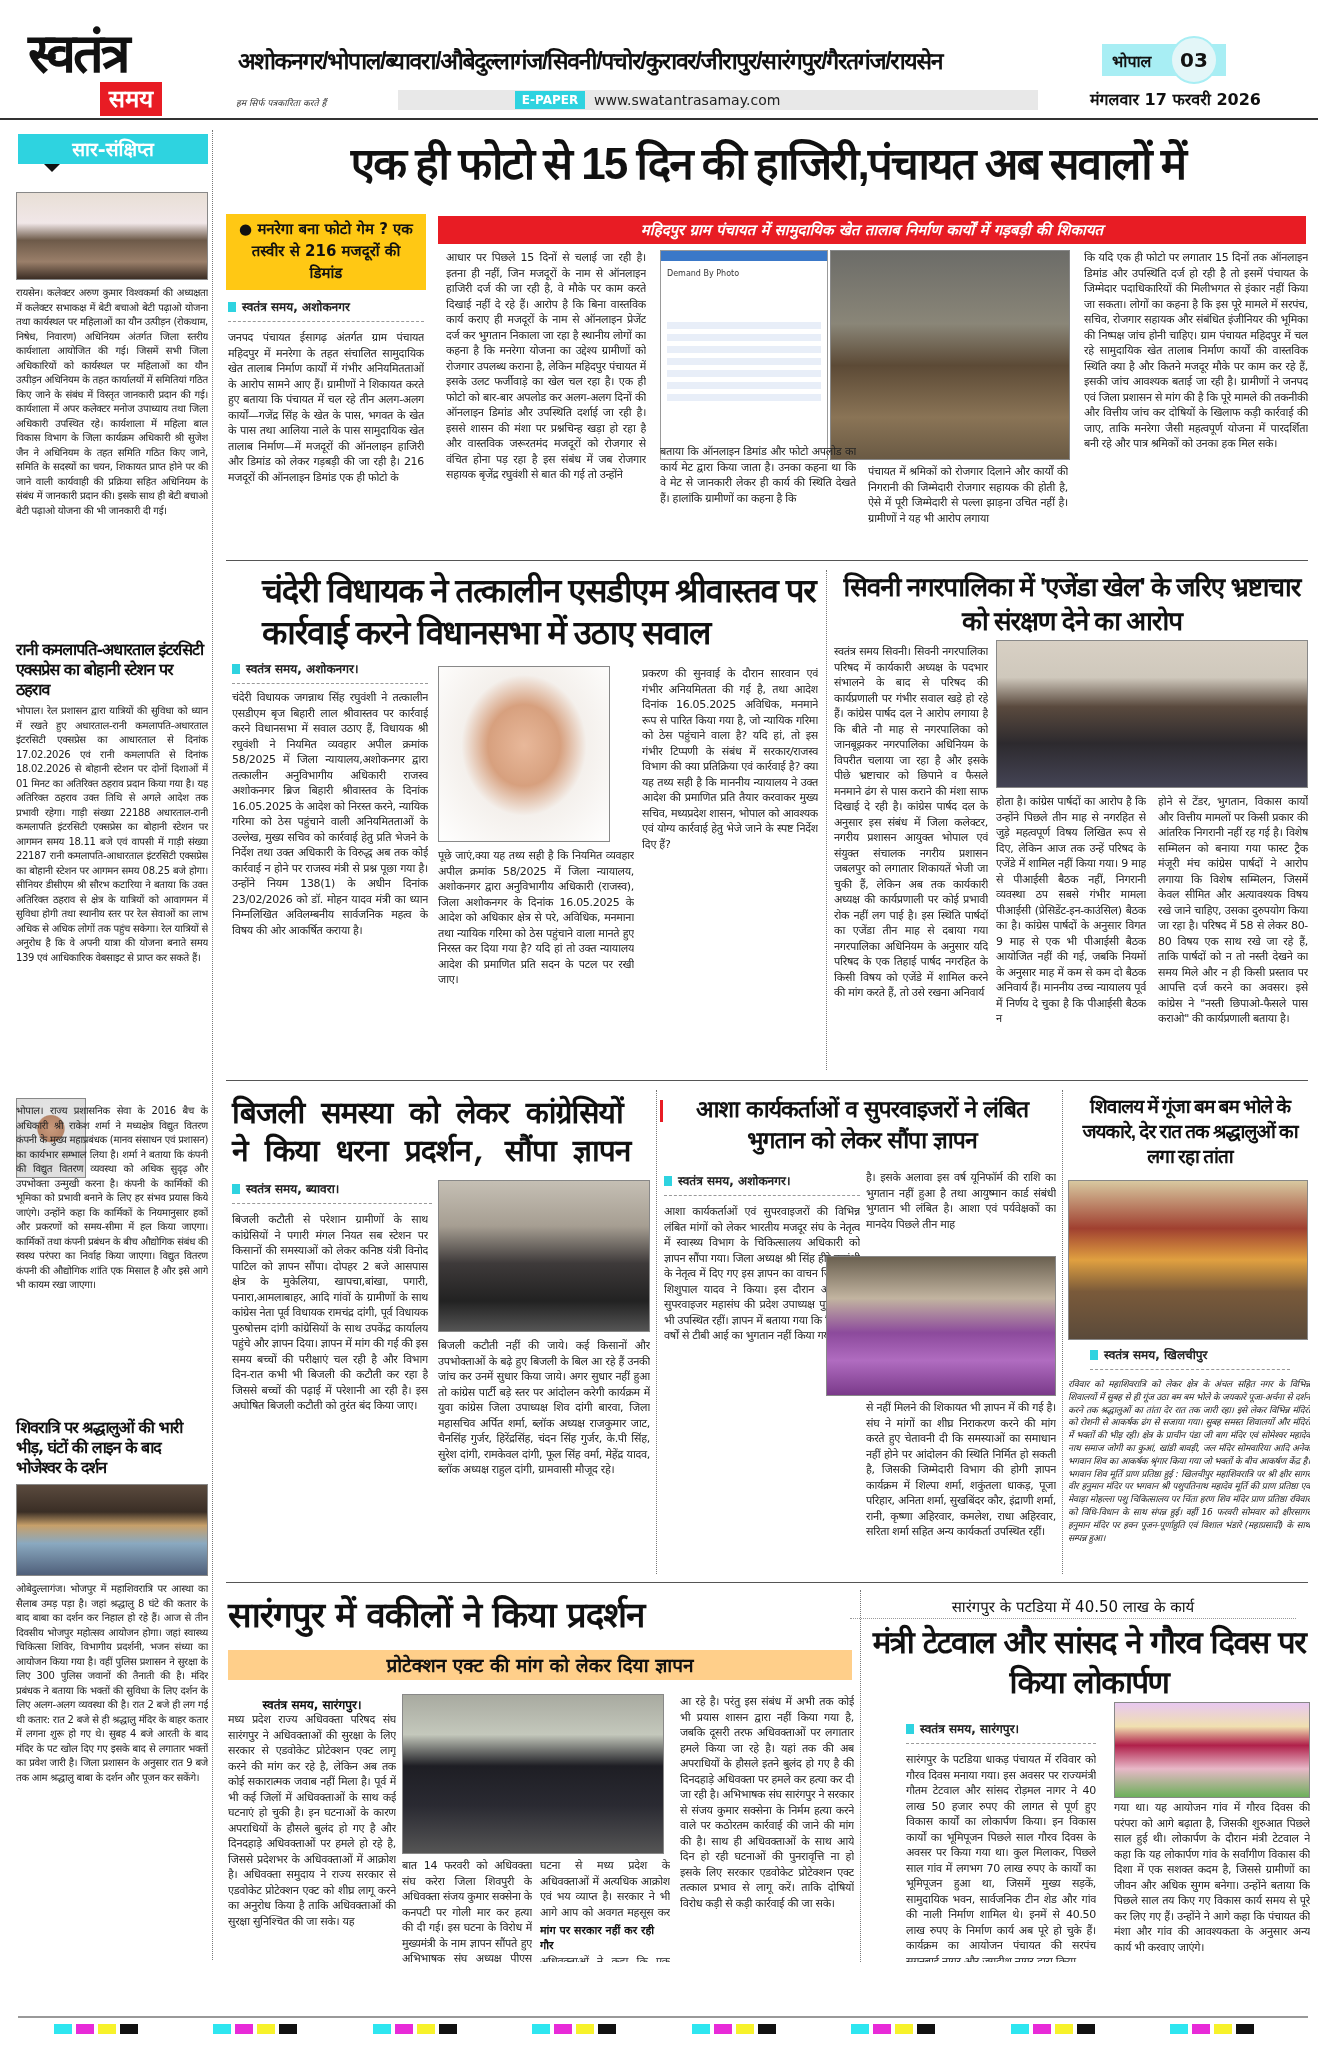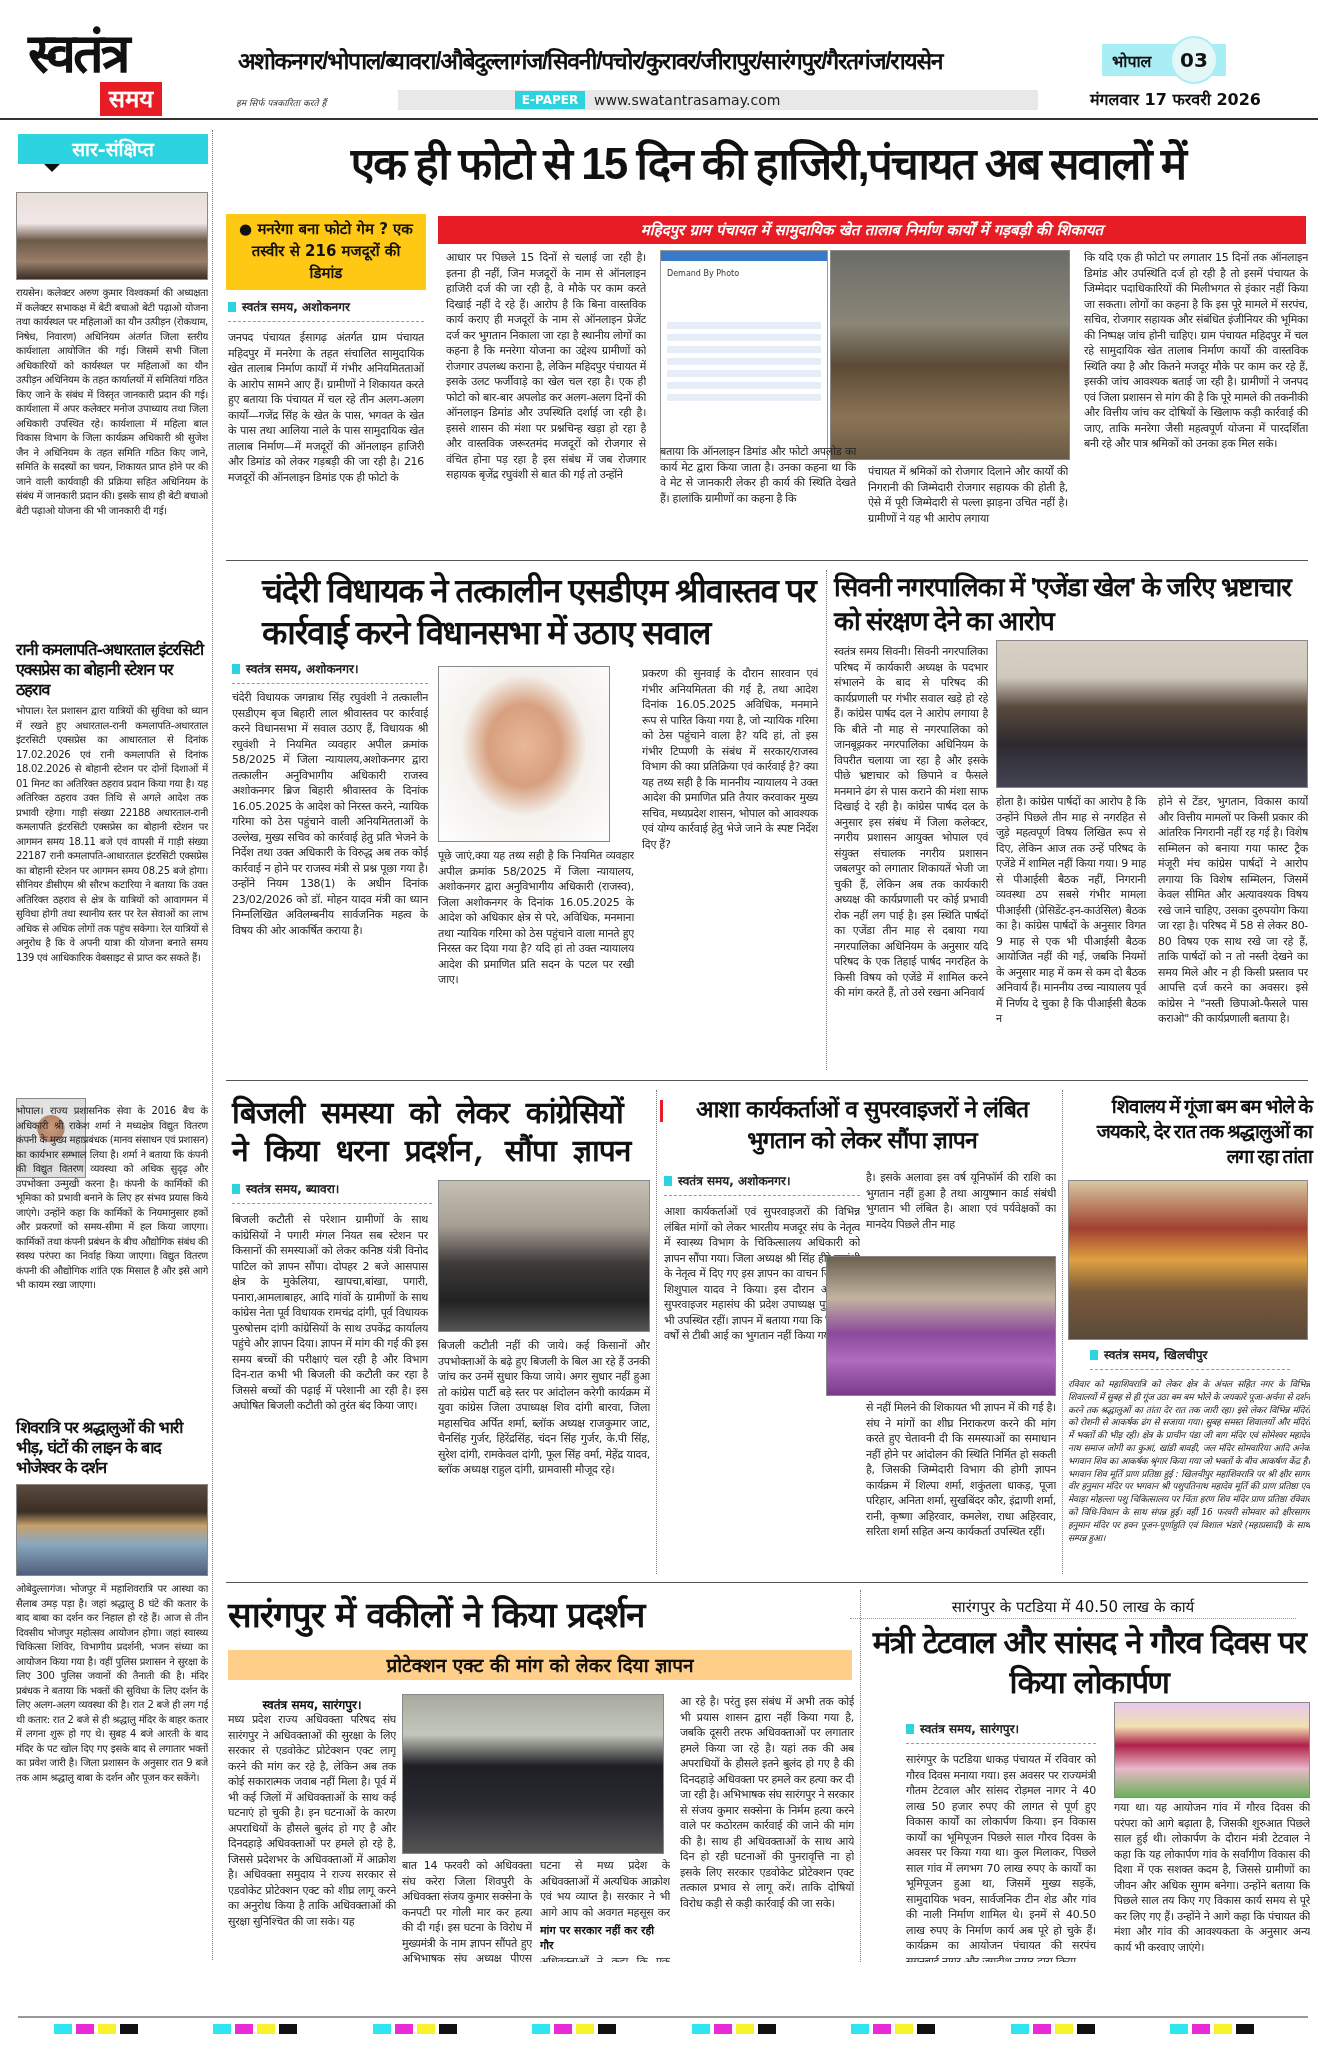--- a/index.html
+++ b/index.html
@@ -99,21 +99,21 @@
       <span>स्वतंत्र समय, अशोकनगर।</span>
     </div>
 </div>
 <div class="abs body-text" style="left:232px;top:690px;width:196px;height:380px;">चंदेरी विधायक जगन्नाथ सिंह रघुवंशी ने तत्कालीन एसडीएम बृज बिहारी लाल श्रीवास्तव पर कार्रवाई करने विधानसभा में सवाल उठाए हैं, विधायक श्री रघुवंशी ने नियमित व्यवहार अपील क्रमांक 58/2025 में जिला न्यायालय,अशोकनगर द्वारा तत्कालीन अनुविभागीय अधिकारी राजस्व अशोकनगर ब्रिज बिहारी श्रीवास्तव के दिनांक 16.05.2025 के आदेश को निरस्त करने, न्यायिक गरिमा को ठेस पहुंचाने वाली अनियमितताओं के उल्लेख, मुख्य सचिव को कार्रवाई हेतु प्रति भेजने के निर्देश तथा उक्त अधिकारी के विरुद्ध अब तक कोई कार्रवाई न होने पर राजस्व मंत्री से प्रश्न पूछा गया है। उन्होंने नियम 138(1) के अधीन दिनांक 23/02/2026 को डॉ. मोहन यादव मंत्री का ध्यान निम्नलिखित अविलम्बनीय सार्वजनिक महत्व के विषय की ओर आकर्षित कराया है।</div>
 <div class="abs photo" style="left:438px;top:666px;width:172px;height:176px;background:radial-gradient(ellipse at 50% 45%,#e8b89a 0,#d7a07e 30%,#f4f0ec 52%,#fff 100%);"></div>
 <div class="abs body-text" style="left:438px;top:848px;width:196px;height:222px;">पूछे जाएं,क्या यह तथ्य सही है कि नियमित व्यवहार अपील क्रमांक 58/2025 में जिला न्यायालय, अशोकनगर द्वारा अनुविभागीय अधिकारी (राजस्व), जिला अशोकनगर के दिनांक 16.05.2025 के आदेश को अधिकार क्षेत्र से परे, अविधिक, मनमाना तथा न्यायिक गरिमा को ठेस पहुंचाने वाला मानते हुए निरस्त कर दिया गया है? यदि हां तो उक्त न्यायालय आदेश की प्रमाणित प्रति सदन के पटल पर रखी जाए।</div>
 <div class="abs body-text" style="left:642px;top:666px;width:176px;height:404px;">प्रकरण की सुनवाई के दौरान सारवान एवं गंभीर अनियमितता की गई है, तथा आदेश दिनांक 16.05.2025 अविधिक, मनमाने रूप से पारित किया गया है, जो न्यायिक गरिमा को ठेस पहुंचाने वाला है? यदि हां, तो इस गंभीर टिप्पणी के संबंध में सरकार/राजस्व विभाग की क्या प्रतिक्रिया एवं कार्रवाई है? क्या यह तथ्य सही है कि माननीय न्यायालय ने उक्त आदेश की प्रमाणित प्रति तैयार करवाकर मुख्य सचिव, मध्यप्रदेश शासन, भोपाल को आवश्यक एवं योग्य कार्रवाई हेतु भेजे जाने के स्पष्ट निर्देश दिए हैं?</div>
 
 <div class="vrule" style="left:826px;top:570px;height:500px;"></div>
 
-<div class="abs head cond" style="left:834px;top:570px;width:476px;font-size:26px;line-height:34px;letter-spacing:-1px;text-align:left;">सिवनी नगरपालिका में 'एजेंडा खेल' के जरिए भ्रष्टाचार को संरक्षण देने का आरोप</div>
+<div class="abs head cond" style="left:834px;top:570px;width:476px;font-size:26px;line-height:34px;letter-spacing:-1px;text-align:center;">सिवनी नगरपालिका में 'एजेंडा खेल' के जरिए भ्रष्टाचार को संरक्षण देने का आरोप</div>
 <div class="abs body-text" style="left:834px;top:644px;width:154px;height:426px;">स्वतंत्र समय सिवनी। सिवनी नगरपालिका परिषद में कार्यकारी अध्यक्ष के पदभार संभालने के बाद से परिषद की कार्यप्रणाली पर गंभीर सवाल खड़े हो रहे हैं। कांग्रेस पार्षद दल ने आरोप लगाया है कि बीते नौ माह से नगरपालिका को जानबूझकर नगरपालिका अधिनियम के विपरीत चलाया जा रहा है और इसके पीछे भ्रष्टाचार को छिपाने व फैसले मनमाने ढंग से पास कराने की मंशा साफ दिखाई दे रही है। कांग्रेस पार्षद दल के अनुसार इस संबंध में जिला कलेक्टर, नगरीय प्रशासन आयुक्त भोपाल एवं संयुक्त संचालक नगरीय प्रशासन जबलपुर को लगातार शिकायतें भेजी जा चुकी हैं, लेकिन अब तक कार्यकारी अध्यक्ष की कार्यप्रणाली पर कोई प्रभावी रोक नहीं लग पाई है। इस स्थिति पार्षदों का एजेंडा तीन माह से दबाया गया नगरपालिका अधिनियम के अनुसार यदि परिषद के एक तिहाई पार्षद नगरहित के किसी विषय को एजेंडे में शामिल करने की मांग करते हैं, तो उसे रखना अनिवार्य</div>
 <div class="abs photo" style="left:996px;top:640px;width:312px;height:148px;background:linear-gradient(180deg,#d8d0c4 0,#cfc8bc 25%,#5a4a3e 45%,#2d2a2e 70%,#445 100%);"></div>
 <div class="abs body-text" style="left:996px;top:794px;width:150px;height:276px;">होता है। कांग्रेस पार्षदों का आरोप है कि उन्होंने पिछले तीन माह से नगरहित से जुड़े महत्वपूर्ण विषय लिखित रूप से दिए, लेकिन आज तक उन्हें परिषद के एजेंडे में शामिल नहीं किया गया। 9 माह से पीआईसी बैठक नहीं, निगरानी व्यवस्था ठप सबसे गंभीर मामला पीआईसी (प्रेसिडेंट-इन-काउंसिल) बैठक का है। कांग्रेस पार्षदों के अनुसार विगत 9 माह से एक भी पीआईसी बैठक आयोजित नहीं की गई, जबकि नियमों के अनुसार माह में कम से कम दो बैठक अनिवार्य हैं। माननीय उच्च न्यायालय पूर्व में निर्णय दे चुका है कि पीआईसी बैठक न</div>
 <div class="abs body-text" style="left:1158px;top:794px;width:150px;height:276px;">होने से टेंडर, भुगतान, विकास कार्यों और वित्तीय मामलों पर किसी प्रकार की आंतरिक निगरानी नहीं रह गई है। विशेष सम्मिलन को बनाया गया फास्ट ट्रैक मंजूरी मंच कांग्रेस पार्षदों ने आरोप लगाया कि विशेष सम्मिलन, जिसमें केवल सीमित और अत्यावश्यक विषय रखे जाने चाहिए, उसका दुरुपयोग किया जा रहा है। परिषद में 58 से लेकर 80-80 विषय एक साथ रखे जा रहे हैं, ताकि पार्षदों को न तो नस्ती देखने का समय मिले और न ही किसी प्रस्ताव पर आपत्ति दर्ज करने का अवसर। इसे कांग्रेस ने "नस्ती छिपाओ-फैसले पास कराओ" की कार्यप्रणाली बताया है।</div>
 
 <div class="hrule" style="left:226px;top:1080px;width:1082px;"></div>
 
 <div class="abs head cond" style="left:232px;top:1096px;width:420px;font-size:30px;line-height:38px;letter-spacing:-1px;font-family:Liberation Mono, monospace;">बिजली समस्या को लेकर कांग्रेसियों ने किया धरना प्रदर्शन, सौंपा ज्ञापन</div>
 <div class="abs" style="left:232px;top:1180px;width:200px;">
   <div class="byline">
@@ -135,21 +135,21 @@
       <span>स्वतंत्र समय, अशोकनगर।</span>
     </div>
 </div>
 <div class="abs body-text" style="left:664px;top:1204px;width:196px;height:370px;">आशा कार्यकर्ताओं एवं सुपरवाइजरों की विभिन्न लंबित मांगों को लेकर भारतीय मजदूर संघ के नेतृत्व में स्वास्थ्य विभाग के चिकित्सालय अधिकारी को ज्ञापन सौंपा गया। जिला अध्यक्ष श्री सिंह हीरे रघुवंशी के नेतृत्व में दिए गए इस ज्ञापन का वाचन जिला मंत्री शिशुपाल यादव ने किया। इस दौरान आशा एवं सुपरवाइजर महासंघ की प्रदेश उपाध्यक्ष पुष्पा पटेल भी उपस्थित रहीं। ज्ञापन में बताया गया कि पिछले दो वर्षों से टीबी आई का भुगतान नहीं किया गया है।</div>
 <div class="abs photo" style="left:826px;top:1256px;width:230px;height:140px;background:linear-gradient(180deg,#6a6050 0,#c2b4a0 30%,#8c4a9c 55%,#b06cc0 75%,#7a3a8a 100%);"></div>
 <div class="abs body-text" style="left:866px;top:1170px;width:190px;height:84px;">है। इसके अलावा इस वर्ष यूनिफॉर्म की राशि का भुगतान नहीं हुआ है तथा आयुष्मान कार्ड संबंधी भुगतान भी लंबित है। आशा एवं पर्यवेक्षकों का मानदेय पिछले तीन माह </div>
 <div class="abs body-text" style="left:866px;top:1400px;width:190px;height:172px;">से नहीं मिलने की शिकायत भी ज्ञापन में की गई है। संघ ने मांगों का शीघ्र निराकरण करने की मांग करते हुए चेतावनी दी कि समस्याओं का समाधान नहीं होने पर आंदोलन की स्थिति निर्मित हो सकती है, जिसकी जिम्मेदारी विभाग की होगी ज्ञापन कार्यक्रम में शिल्पा शर्मा, शकुंतला धाकड़, पूजा परिहार, अनिता शर्मा, सुखबिंदर कौर, इंद्राणी शर्मा, रानी, कृष्णा अहिरवार, कमलेश, राधा अहिरवार, सरिता शर्मा सहित अन्य कार्यकर्ता उपस्थित रहीं।</div>
 
 <div class="vrule" style="left:1062px;top:1090px;height:484px;"></div>
 
-<div class="abs head cond" style="left:1068px;top:1094px;width:244px;font-size:19px;line-height:25px;text-align:right;">शिवालय में गूंजा बम बम भोले के जयकारे, देर रात तक श्रद्धालुओं का लगा रहा तांता</div>
+<div class="abs head cond" style="left:1068px;top:1094px;width:244px;font-size:19px;line-height:25px;text-align:center;">शिवालय में गूंजा बम बम भोले के जयकारे, देर रात तक श्रद्धालुओं का लगा रहा तांता</div>
 <div class="abs photo" style="left:1068px;top:1180px;width:240px;height:160px;background:linear-gradient(180deg,#d8c8a0 0,#a04030 30%,#e0a040 50%,#7a5a3a 70%,#5a4a3a 100%);"></div>
 <div class="abs" style="left:1090px;top:1346px;width:200px;">
   <div class="byline">
       <span class="sq"></span>
       <span>स्वतंत्र समय, खिलचीपुर</span>
     </div>
 </div>
 <div class="abs body-text" style="left:1068px;top:1378px;width:242px;height:196px;font-size:9px;line-height:12.8px;font-style:italic;">रविवार को महाशिवरात्रि को लेकर क्षेत्र के अंचल सहित नगर के विभिन्न शिवालयों में सुबह से ही गूंज उठा बम बम भोले के जयकारे पूजा-अर्चना से दर्शन करने तक श्रद्धालुओं का तांता देर रात तक जारी रहा। इसे लेकर विभिन्न मंदिरों को रोशनी से आकर्षक ढंग से सजाया गया। सुबह समस्त शिवालयों और मंदिरों में भक्तों की भीड़ रही। क्षेत्र के प्राचीन पंडा जी बाग मंदिर एवं सोमेश्वर महादेव नाथ समाज जोगी का कुआं, खांडी बावड़ी, जल मंदिर सोमवारिया आदि अनेक भगवान शिव का आकर्षक श्रृंगार किया गया जो भक्तों के बीच आकर्षण केंद्र है। भगवान शिव मूर्ति प्राण प्रतिष्ठा हुई : खिलचीपुर महाशिवरात्रि पर श्री क्षीर सागर वीर हनुमान मंदिर पर भगवान श्री पशुपतिनाथ महादेव मूर्ति की प्राण प्रतिष्ठा एवं मेवाड़ा मोहल्ला पशु चिकित्सालय पर चिंता हरण शिव मंदिर प्राण प्रतिष्ठा रविवार को विधि-विधान के साथ संपन्न हुई। वहीं 16 फरवरी सोमवार को क्षीरसागर हनुमान मंदिर पर हवन पूजन-पूर्णाहुति एवं विशाल भंडारे (महाप्रसादी) के साथ सम्पन्न हुआ।</div>
 
 <div class="hrule" style="left:226px;top:1582px;width:1082px;"></div>

